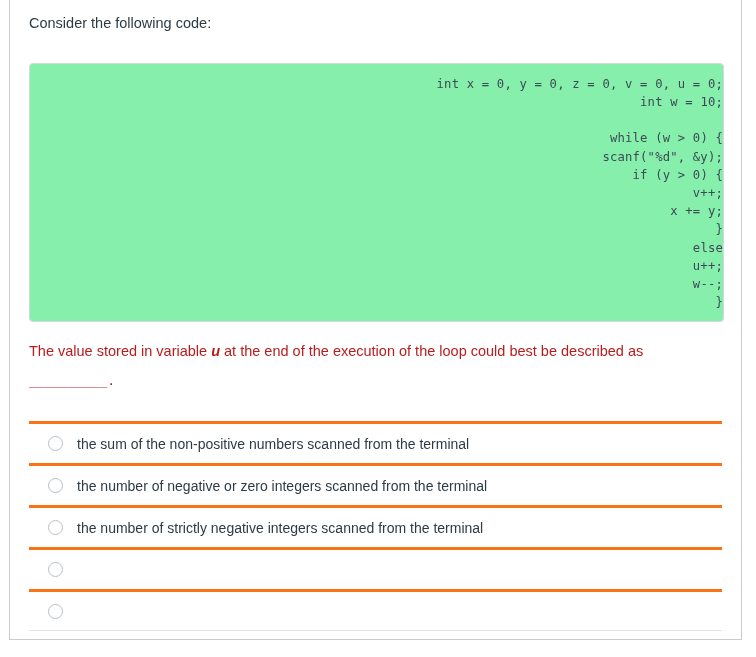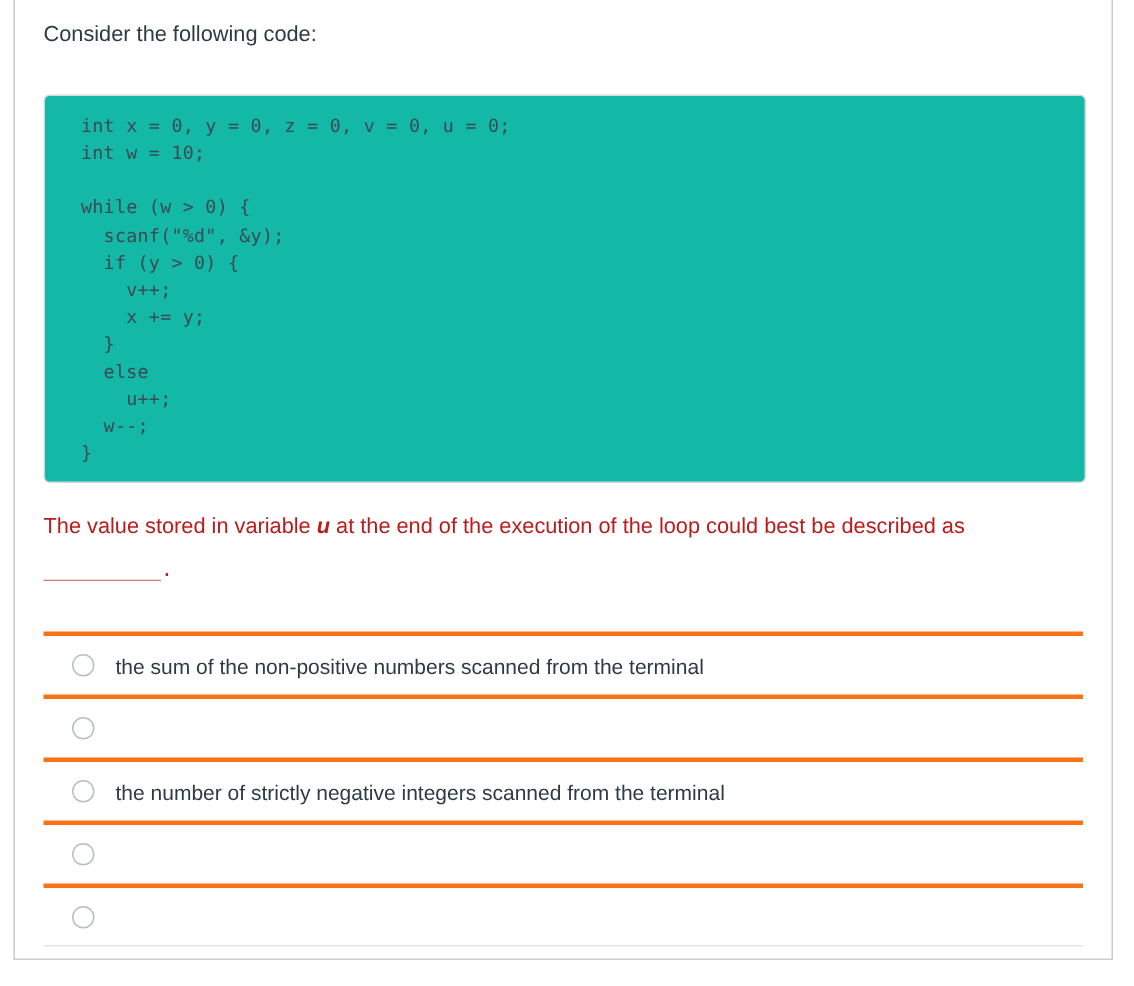--- a/index.html
+++ b/index.html
@@ -34,26 +34,27 @@
   .prompt-text {
     font-size: 14.5px;
     line-height: 1.5;
     color: #2d3b45;
     margin: 0;
     padding: 14px 20px 0 19px;
   }
 
   .code-block {
     margin: 28px 19px 0 19px;
-    background: #14b8a6;
+    background: #86efac;
     border: 1px solid #d4d9dd;
     border-radius: 4px;
     padding: 11px 0 10px 0;
     box-sizing: border-box;
     width: 695px;
+    text-align: right;
   }
 
   .code-block pre {
     margin: 0;
     padding: 0 0 0 24px;
     font-family: "DejaVu Sans Mono", "Liberation Mono", monospace;
     font-size: 12.2px;
     line-height: 18.2px;
     color: #3c4a54;
     white-space: pre;
@@ -141,20 +142,21 @@
       <span>The value stored in variable </span><span class="var-emph">u</span><span> at the end of the execution of the loop could best be described as </span><span class="blank-line">__________.</span>
     </p>
 
     <ul class="answers">
       <li class="answer-row">
         <span class="radio-circle"></span>
         <span class="answer-label">the sum of the non-positive numbers scanned from the terminal</span>
       </li>
       <li class="answer-row">
         <span class="radio-circle"></span>
+        <span class="answer-label">the number of negative or zero integers scanned from the terminal</span>
       </li>
       <li class="answer-row">
         <span class="radio-circle"></span>
         <span class="answer-label">the number of strictly negative integers scanned from the terminal</span>
       </li>
       <li class="answer-row">
         <span class="radio-circle"></span>
       </li>
       <li class="answer-row">
         <span class="radio-circle"></span>

